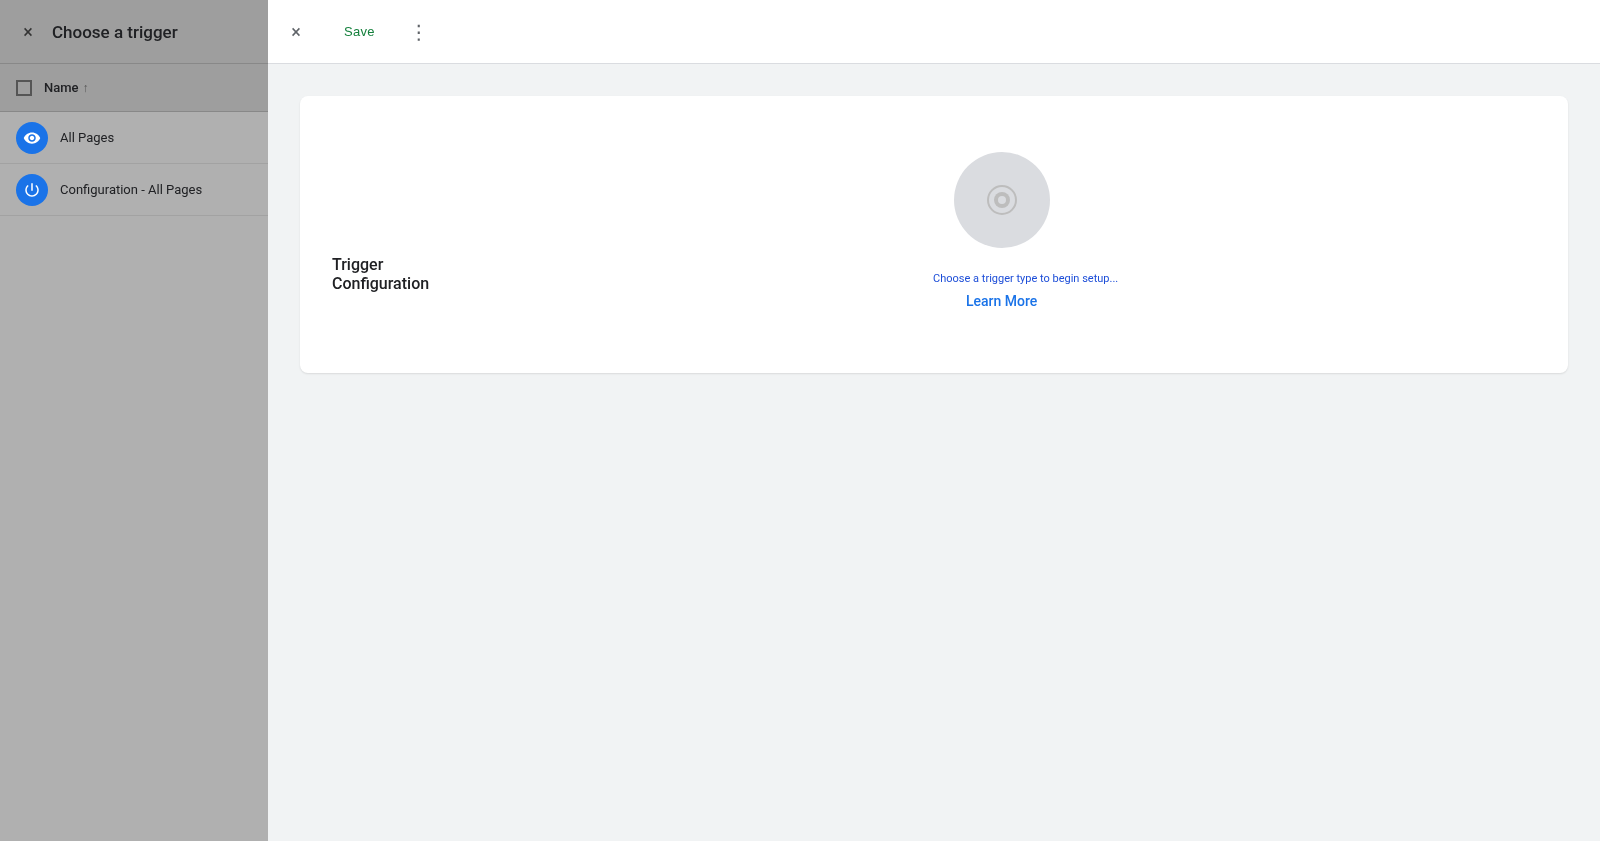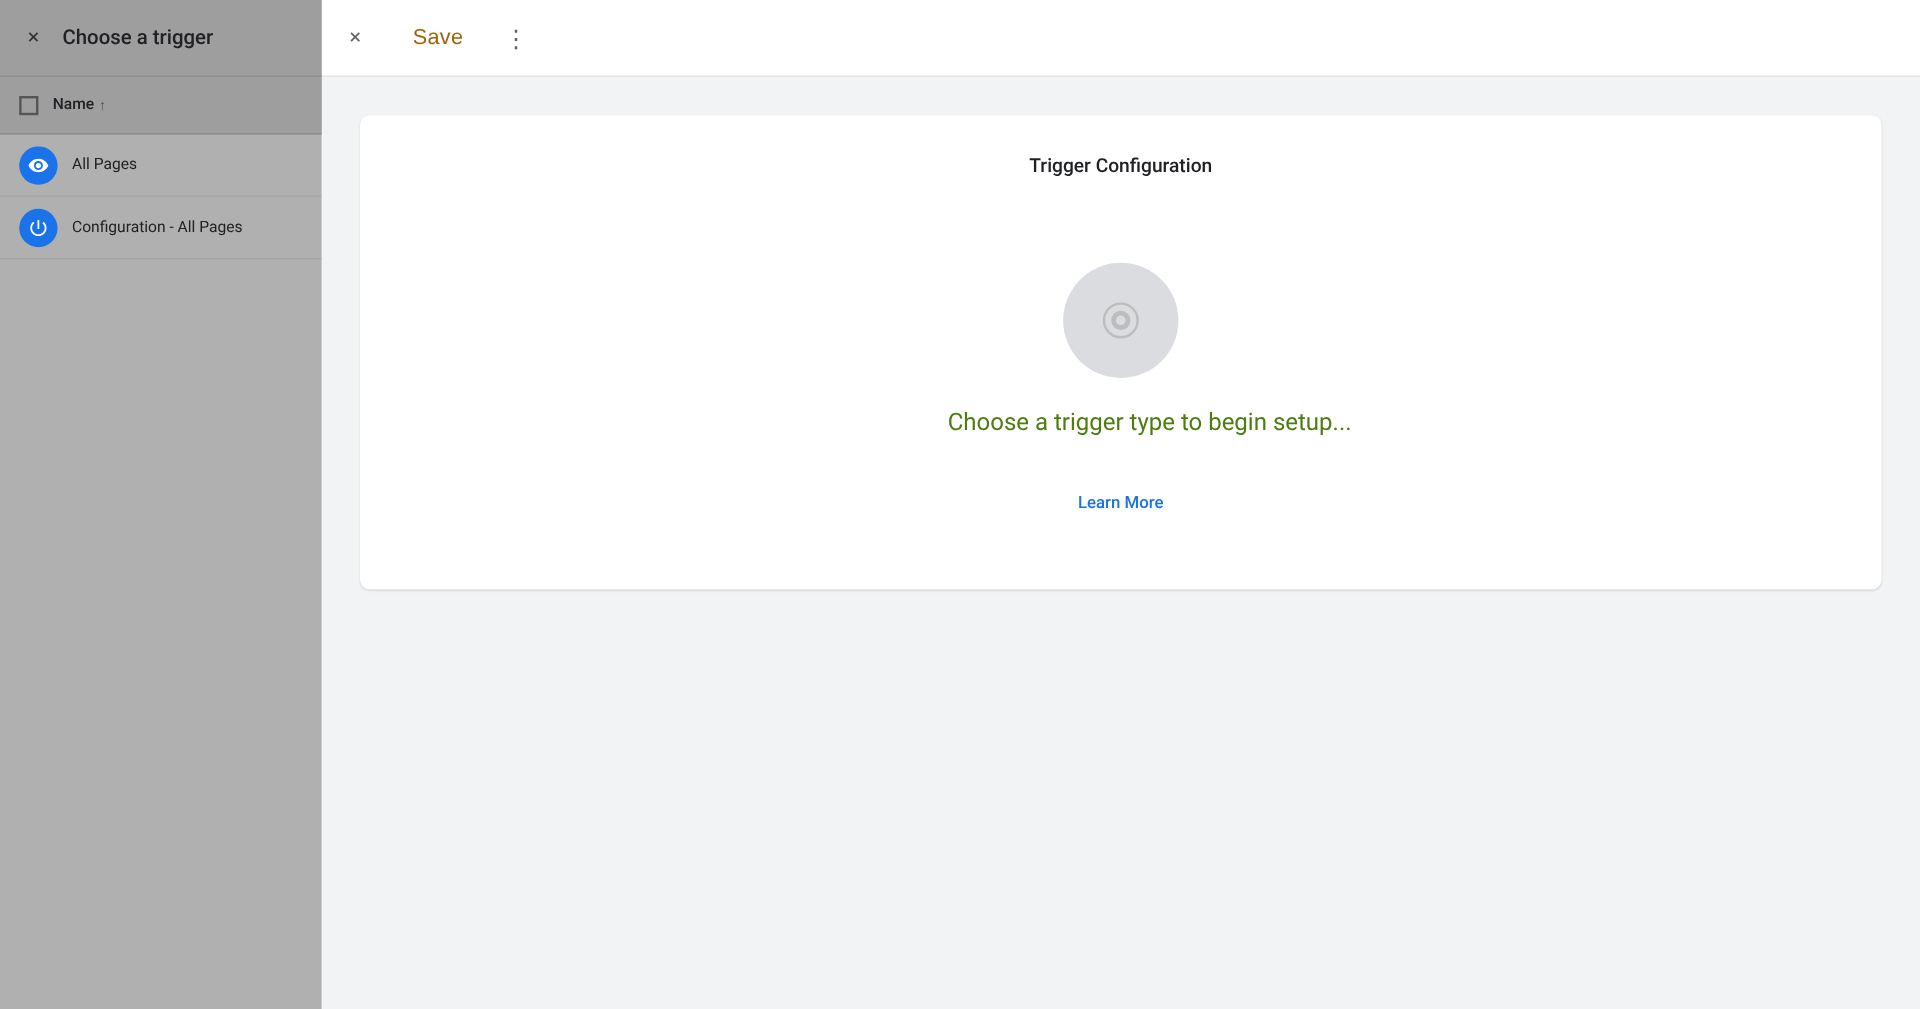--- a/index.html
+++ b/index.html
@@ -181,22 +181,22 @@
       display: flex;
       align-items: center;
       gap: 8px;
     }
 
     .save-button {
       padding: 8px 20px;
       border: none;
       border-radius: 4px;
       background: transparent;
-      color: #a16207;
-      font-size: 18px;
+      color: #15803d;
+      font-size: 13px;
       font-weight: 500;
       cursor: pointer;
       letter-spacing: 0.25px;
     }
 
     .more-button {
       width: 32px;
       height: 32px;
       display: flex;
       align-items: center;
@@ -212,22 +212,22 @@
       padding: 32px;
       overflow-y: auto;
     }
 
     .trigger-config-card {
       background: #ffffff;
       border-radius: 8px;
       padding: 32px;
       box-shadow: 0 1px 2px rgba(0,0,0,0.1);
       display: flex;
-      flex-direction: column;
-      align-items: center;
+      flex-direction: row;
+      align-items: flex-end;
     }
 
     .trigger-config-title {
       font-size: 16px;
       font-weight: 500;
       color: #202124;
       margin-bottom: 48px;
     }
 
     .trigger-config-body {
@@ -248,33 +248,32 @@
       justify-content: center;
       margin-bottom: 24px;
     }
 
     .trigger-icon-inner {
       width: 48px;
       height: 48px;
     }
 
     .trigger-placeholder-text {
-      font-size: 20px;
-      color: #4d7c0f;
+      font-size: 11px;
+      color: #1d4ed8;
       margin-bottom: 8px;
       margin-left: 48px;
     }
 
     .learn-more-link {
       font-size: 14px;
       color: #1a73e8;
       text-decoration: none;
       cursor: pointer;
       font-weight: 500;
-      margin-top: 40px;
     }
   </style>
 </head>
 <body>
 
 <div class="left-panel">
 
   <div class="left-header">
     <div class="left-header-close">
       <span>×</span>

